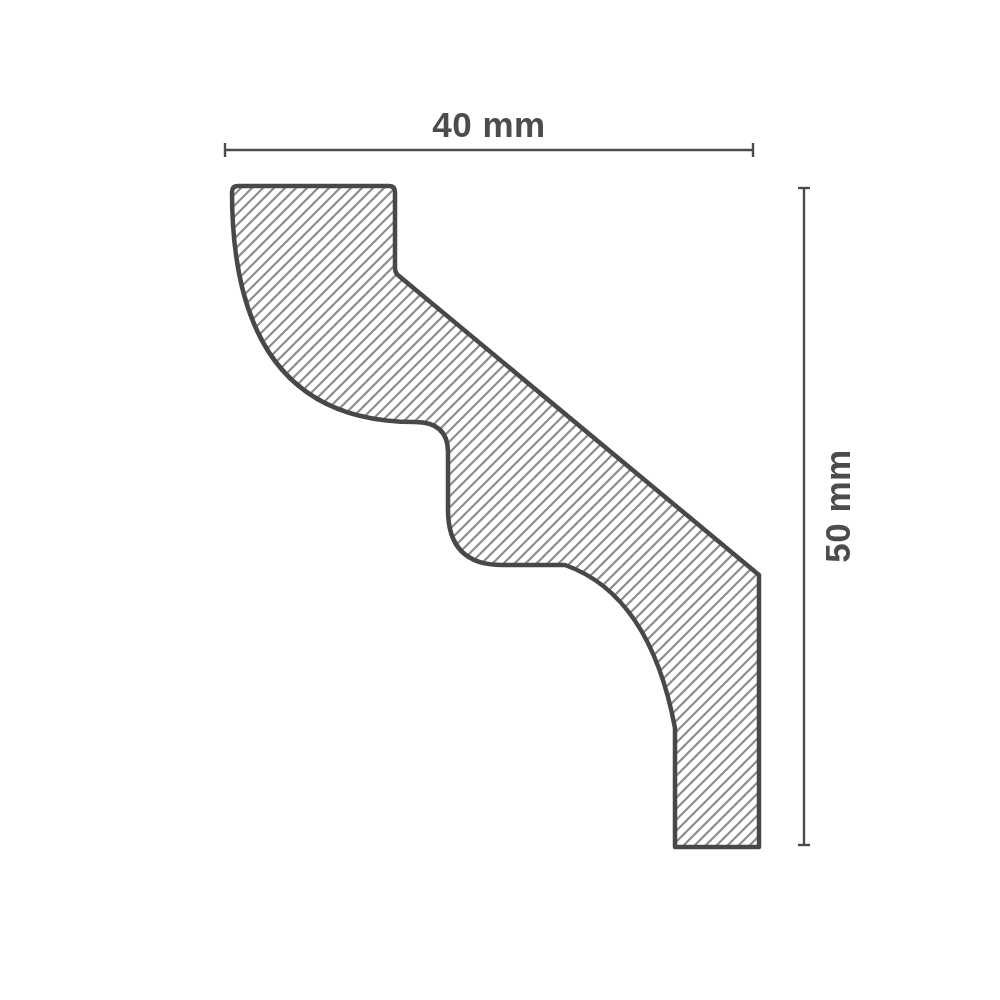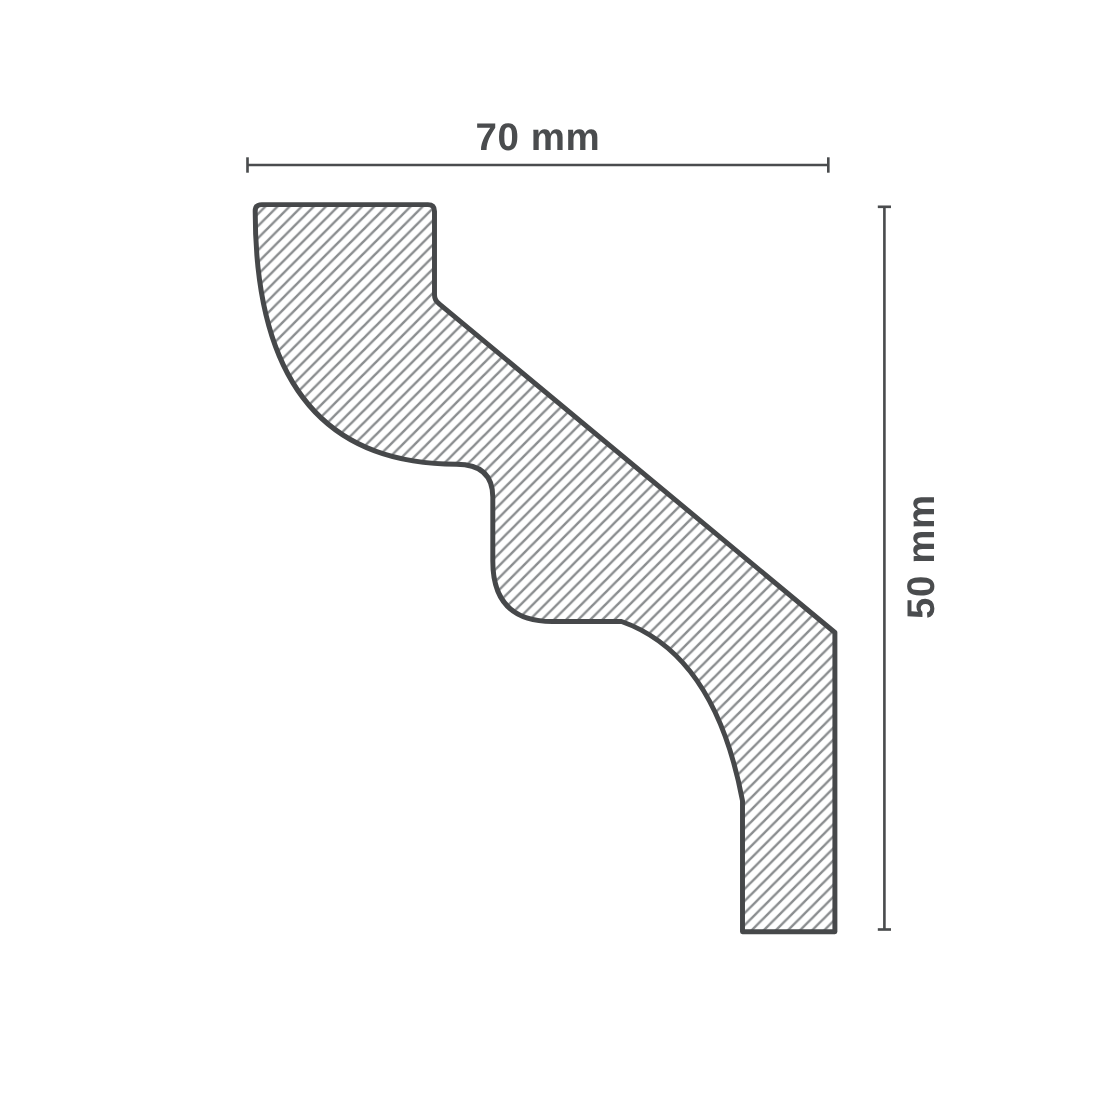--- a/index.html
+++ b/index.html
@@ -76,17 +76,17 @@
       <line x1="753" y1="143" x2="753" y2="157"></line>
     </g>
 
     <g stroke="#4a4c4e" stroke-width="2.4">
       <line x1="804" y1="188" x2="804" y2="845"></line>
       <line x1="798" y1="188" x2="810" y2="188"></line>
       <line x1="798" y1="845" x2="810" y2="845"></line>
     </g>
   </svg>
 
-  <div class="dim-label horizontal">70 mm</div>
+  <div class="dim-label horizontal">40 mm</div>
 
   <div class="dim-label vertical">50 mm</div>
 
 </div>
 
 </body></html>

